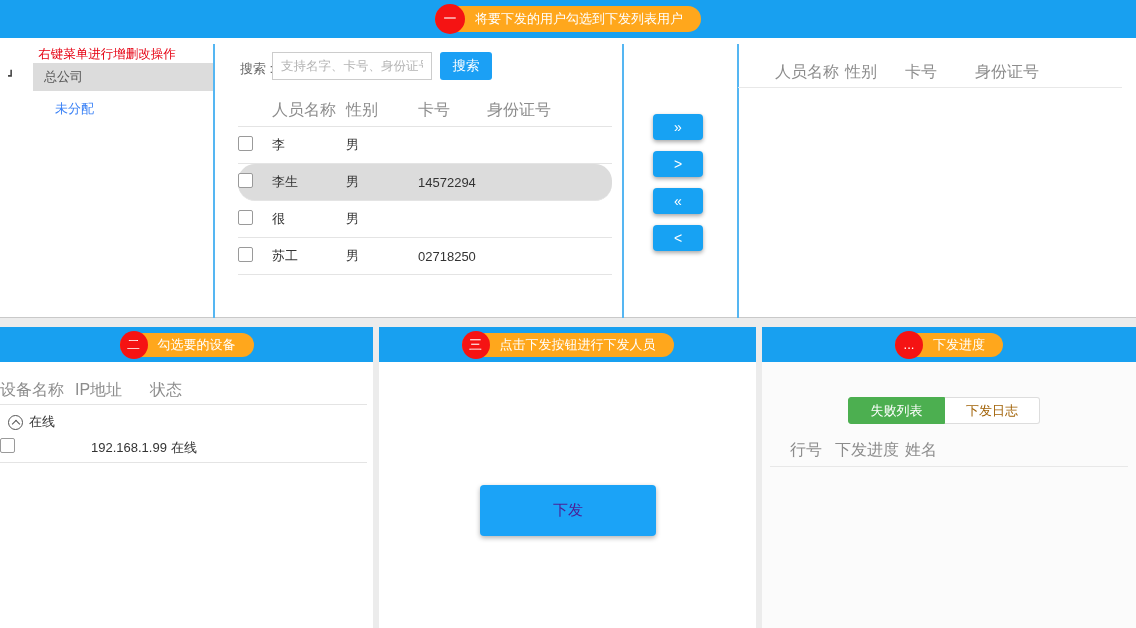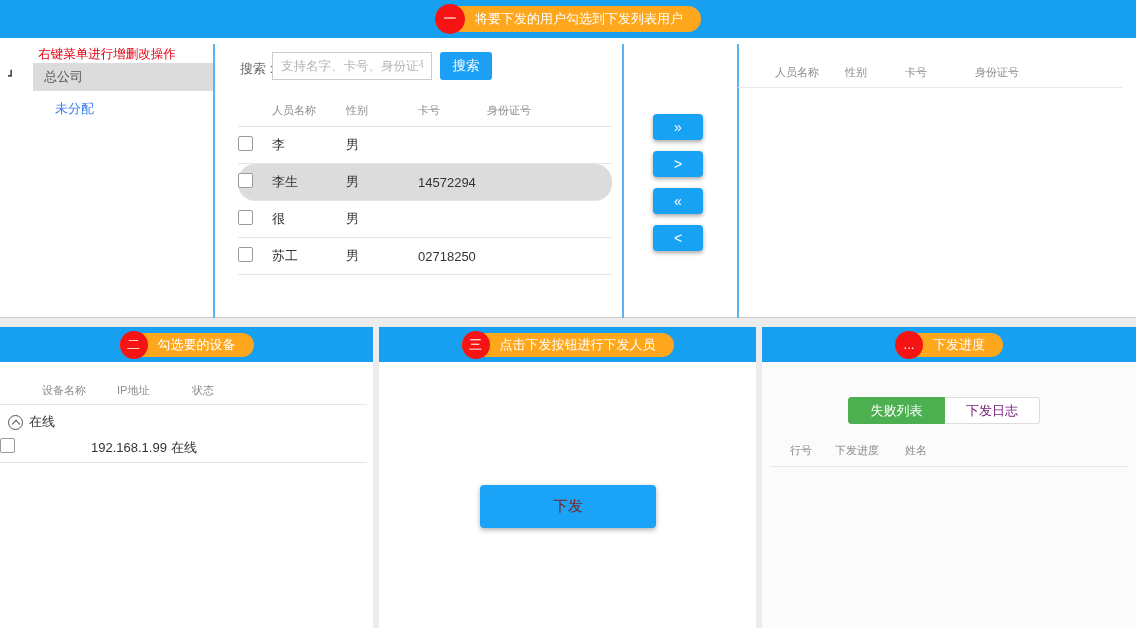--- a/index.html
+++ b/index.html
@@ -37,21 +37,21 @@
 
   
   #search-label { position:absolute; left:240px; top:60px; font-size:13px; color:#666; }
   #search-input { position:absolute; left:272px; top:52px; width:160px; height:28px; border:1px solid #ccc;
                   font-size:12.5px; padding:0 8px; color:#333; outline:none; }
   #search-input::placeholder { color:#b4b4b4; }
   #search-btn { position:absolute; left:440px; top:52px; width:52px; height:28px; background:#1ba0f5;
                 color:#fff; font-size:13.5px; border:none; border-radius:3px; cursor:pointer; }
 
   
-  .th { color:#8c8c8c; font-size:11px; }
+  .th { color:#8c8c8c; font-size:16px; }
   .cell { font-size:13px; color:#333; }
   input[type="checkbox"] { appearance:none; -webkit-appearance:none; width:15px; height:15px;
      border:1px solid #9a9a9a; border-radius:2px; background:#fff; cursor:pointer; }
 
   
   #source-table { position:absolute; left:238px; top:95px; width:374px; }
   .src-grid { display:grid; grid-template-columns:34px 74px 72px 69px 1fr; align-items:center; }
   #source-table .hdr { height:32px; border-bottom:1px solid #e4e4e4; }
   #source-table .row { height:37px; border-bottom:1px solid #e4e4e4; }
   #source-table .row.selected { background:#dcdcdc;border-radius:17px; }
@@ -68,38 +68,38 @@
 
   
   .panel { position:absolute; top:327px; height:301px; background:#fff; }
   .panel-header { position:absolute; left:0; top:0; width:100%; height:35px; }
   #panel-devices { left:0; width:373px; }
   #panel-send { left:379px; width:377px; }
   #panel-progress { left:762px; width:374px; background:#fbfbfb; }
 
   
   #device-hdr { position:absolute; left:0; top:50px; width:367px; height:28px; display:grid;
-                grid-template-columns:75px 75px 1fr; align-items:center; padding-left:42px;
+                grid-template-columns:75px 75px 1fr; align-items:center; 
                 border-bottom:1px solid #e4e4e4; }
   #device-group-row { position:absolute; left:8px; top:84px; height:22px; display:flex; align-items:center; cursor:pointer; }
   .circle-caret { width:15px; height:15px; border:1px solid #555; border-radius:50%; position:relative; display:inline-block; margin-right:6px; }
   .circle-caret::after { content:""; position:absolute; left:3.5px; top:5px; width:5px; height:5px;
                          border-left:1.5px solid #555; border-top:1.5px solid #555; transform:rotate(45deg); }
   #device-row { position:absolute; left:0; top:106px; width:367px; height:30px; display:grid;
                 grid-template-columns:24px 67px 80px 1fr; align-items:center; 
                 border-bottom:1px solid #e4e4e4; }
 
   
-  #send-btn { position:absolute; left:101px; top:158px; width:176px; height:43px; background:#1ba3f7;
-              color:#7f1d1d; font-size:15px; border:none; border-radius:4px; cursor:pointer;
+  #send-btn { position:absolute; left:101px; top:158px; width:176px; height:51px; background:#1ba3f7;
+              color:#4c1d95; font-size:15px; border:none; border-radius:4px; cursor:pointer;
               box-shadow:0 2px 5px rgba(0,0,0,.3); }
 
   
   #progress-tabs { position:absolute; left:86px; top:62px; display:flex;margin-top:8px; }
-  .tab { height:27px; font-size:13px; cursor:pointer; border:1px solid #ddd; background:#fff; color:#701a75; }
+  .tab { height:27px; font-size:13px; cursor:pointer; border:1px solid #ddd; background:#fff; color:#a16207; }
   #tab-fail { width:97px; background:#4caf50; border-color:#4caf50; color:#fff; border-radius:3px 0 0 3px; }
   #tab-log  { width:95px; border-left:none; border-radius:0 3px 3px 0; }
   #result-hdr { position:absolute; left:8px; top:108px; width:358px; height:32px; display:grid;
                 grid-template-columns:45px 70px 45px 1fr; align-items:center; padding-left:20px;
                 border-bottom:1px solid #e8e8e8; }
 </style>
 </head>
 <body>
 
 <div id="top-section" class="abs">

